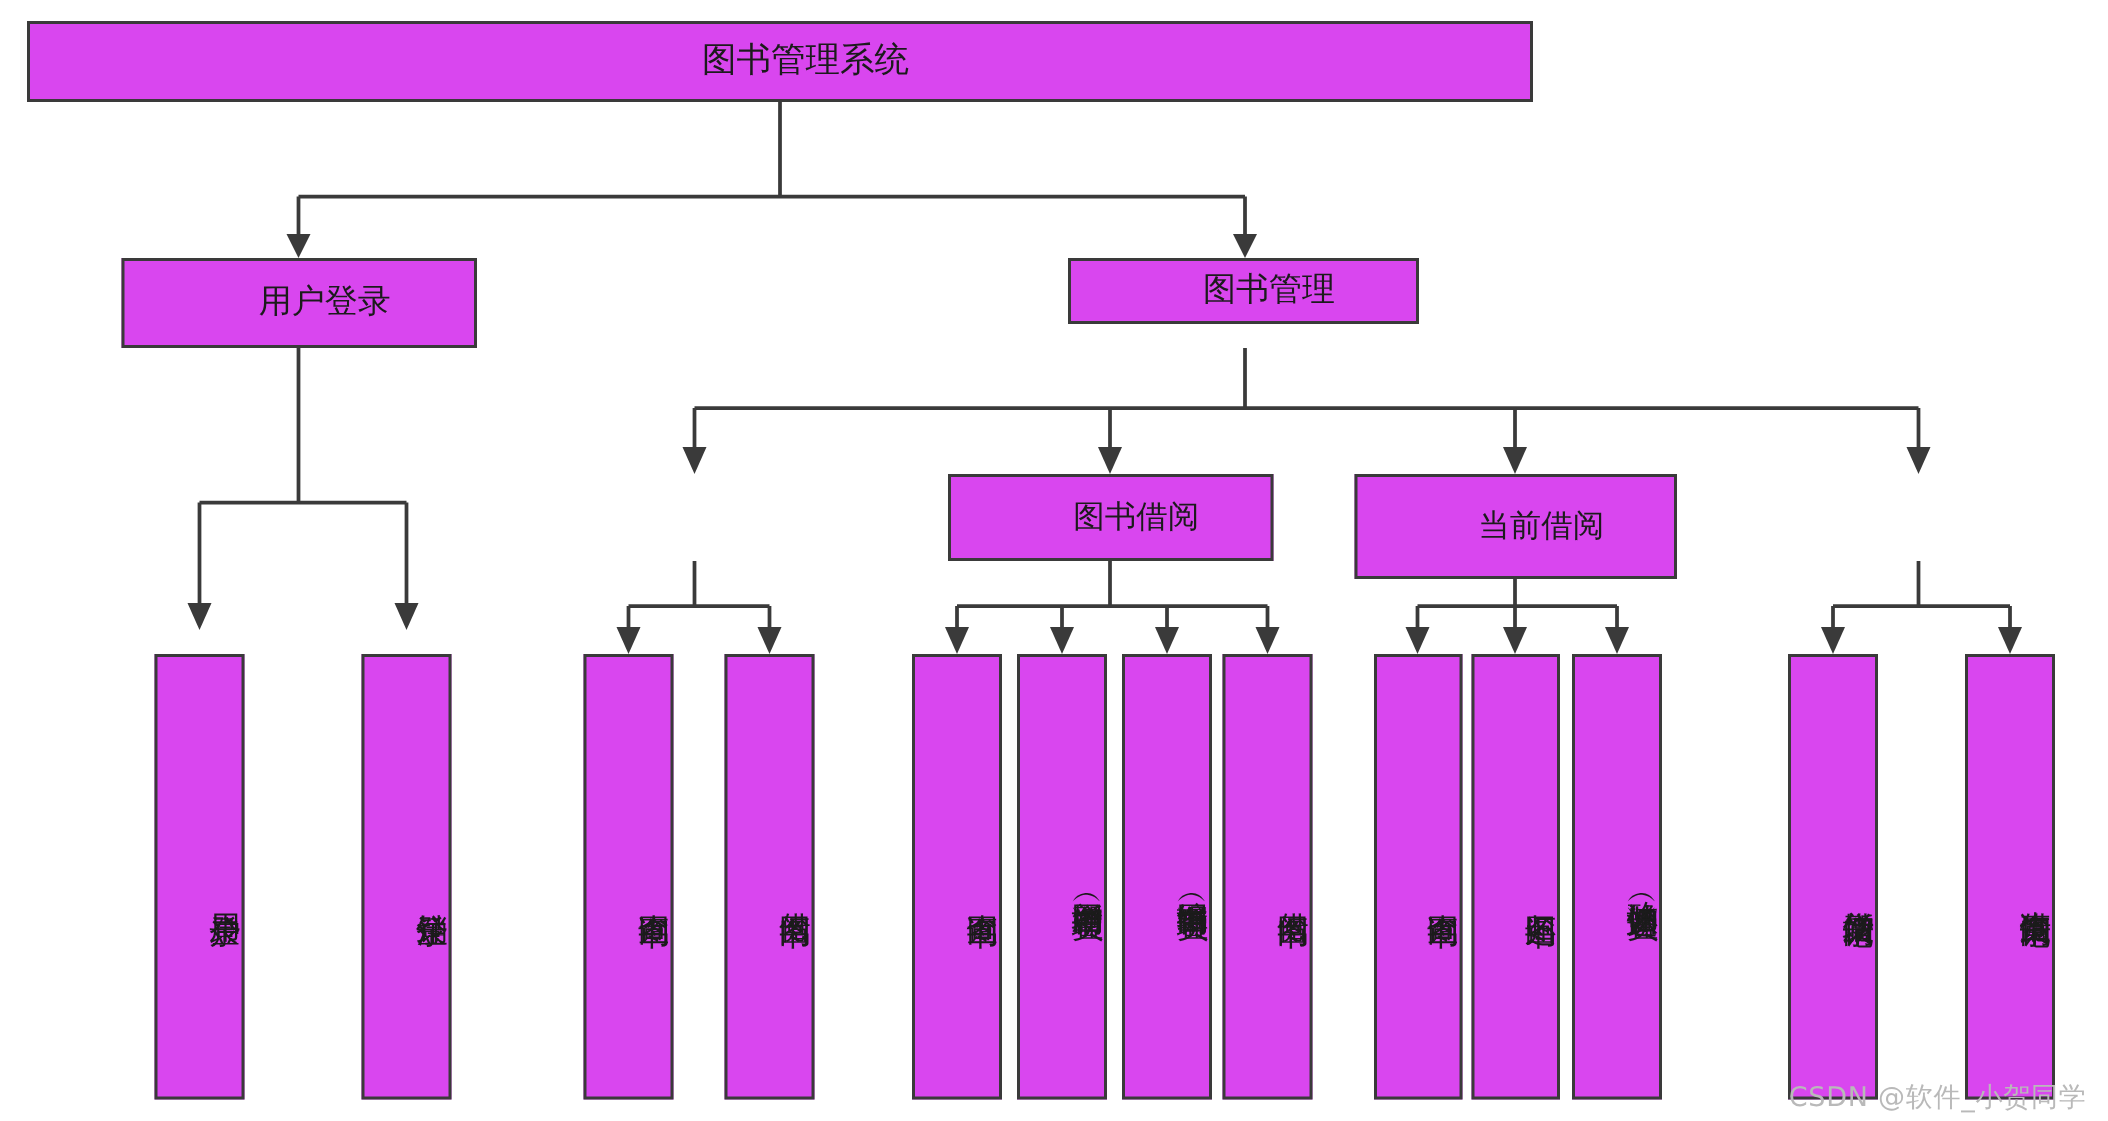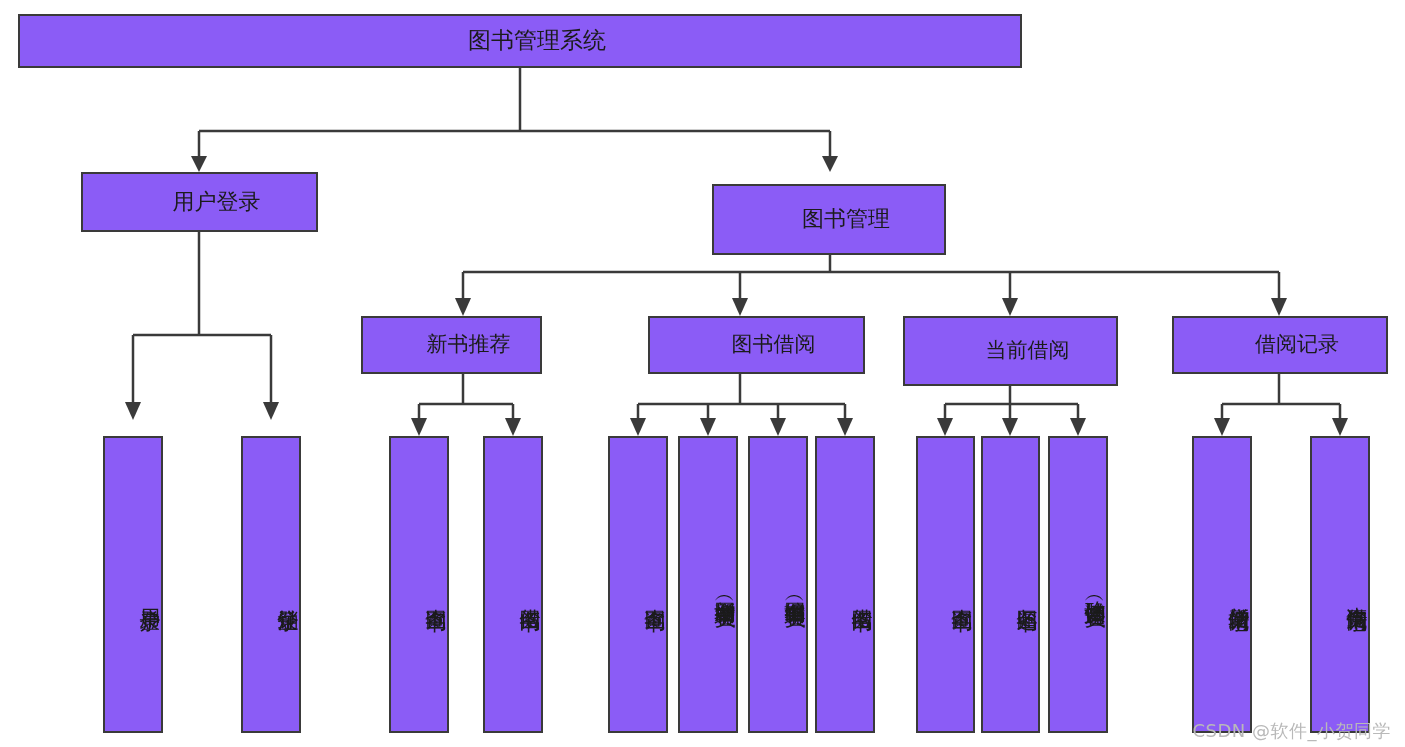--- a/index.html
+++ b/index.html
@@ -10,21 +10,21 @@
     font-family:"DejaVu Sans","Liberation Sans",sans-serif;
     overflow:hidden;
     position:relative;
   }
   #diagram{
     position:absolute;left:0;top:0;width:1405px;height:747px;
   }
   .node{
     position:absolute;
     box-sizing:border-box;
-    background:#8b5cf6;
+    background:#d946ef;
     border:2.5px solid #3a3a3a;
     display:flex;
     align-items:center;
     justify-content:center;
     color:#1b1b1b;
     line-height:1.12;
     text-align:right;
     padding-left:34px;
   }
   .node.root{font-size:23px;}
@@ -135,36 +135,30 @@
     <polygon class="arrowhead" points="1332,418 1348,418 1340,436"></polygon>
   </svg>
 
   <div class="node root" style="left:18px;top:14px;width:1004px;height:54px;">
     <span class="lbl">图书管理系统</span>
   </div>
 
   <div class="node lvl1" style="left:81px;top:172px;width:237px;height:60px;">
     <span class="lbl">用户登录</span>
   </div>
-  <div class="node lvl1" style="left:712px;top:172px;width:234px;height:71px;margin-top:12px;">
+  <div class="node lvl1" style="left:712px;top:172px;width:234px;height:44px;">
     <span class="lbl">图书管理</span>
   </div>
 
-  <div class="node lvl2" style="left:361px;top:316px;width:181px;height:58px;">
-    <span class="lbl">新书推荐</span>
-  </div>
-  <div class="node lvl2" style="left:648px;top:316px;width:217px;height:58px;">
+  <div class="node lvl2" style="left:632px;top:316px;width:217px;height:58px;">
     <span class="lbl">图书借阅</span>
   </div>
   <div class="node lvl2" style="left:903px;top:316px;width:215px;height:70px;">
     <span class="lbl">当前借阅</span>
   </div>
-  <div class="node lvl2" style="left:1172px;top:316px;width:216px;height:58px;">
-    <span class="lbl">借阅记录</span>
-  </div>
 
   <div class="node leaf" style="left:103px;top:436px;width:60px;height:297px;">
     <span class="lbl">用户登录</span>
   </div>
   <div class="node leaf" style="left:241px;top:436px;width:60px;height:297px;">
     <span class="lbl">注销登录</span>
   </div>
 
   <div class="node leaf" style="left:389px;top:436px;width:60px;height:297px;">
     <span class="lbl">查询图书</span>

